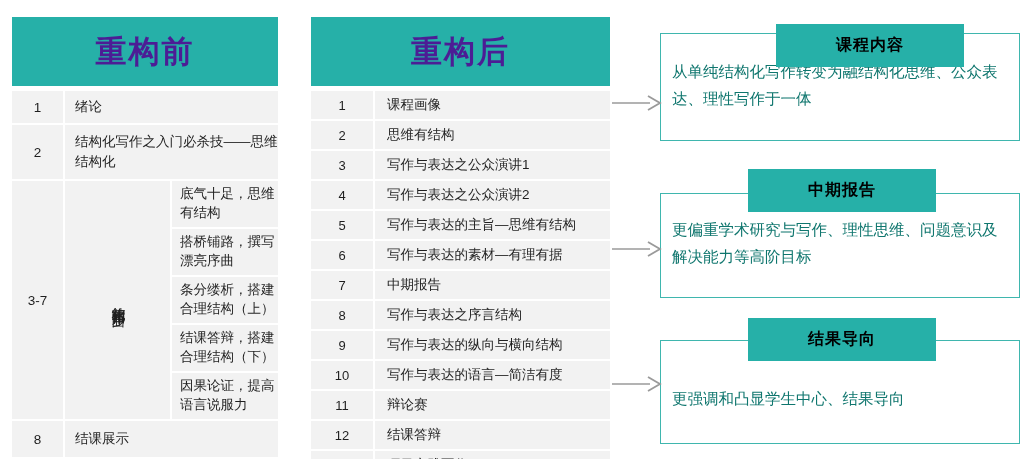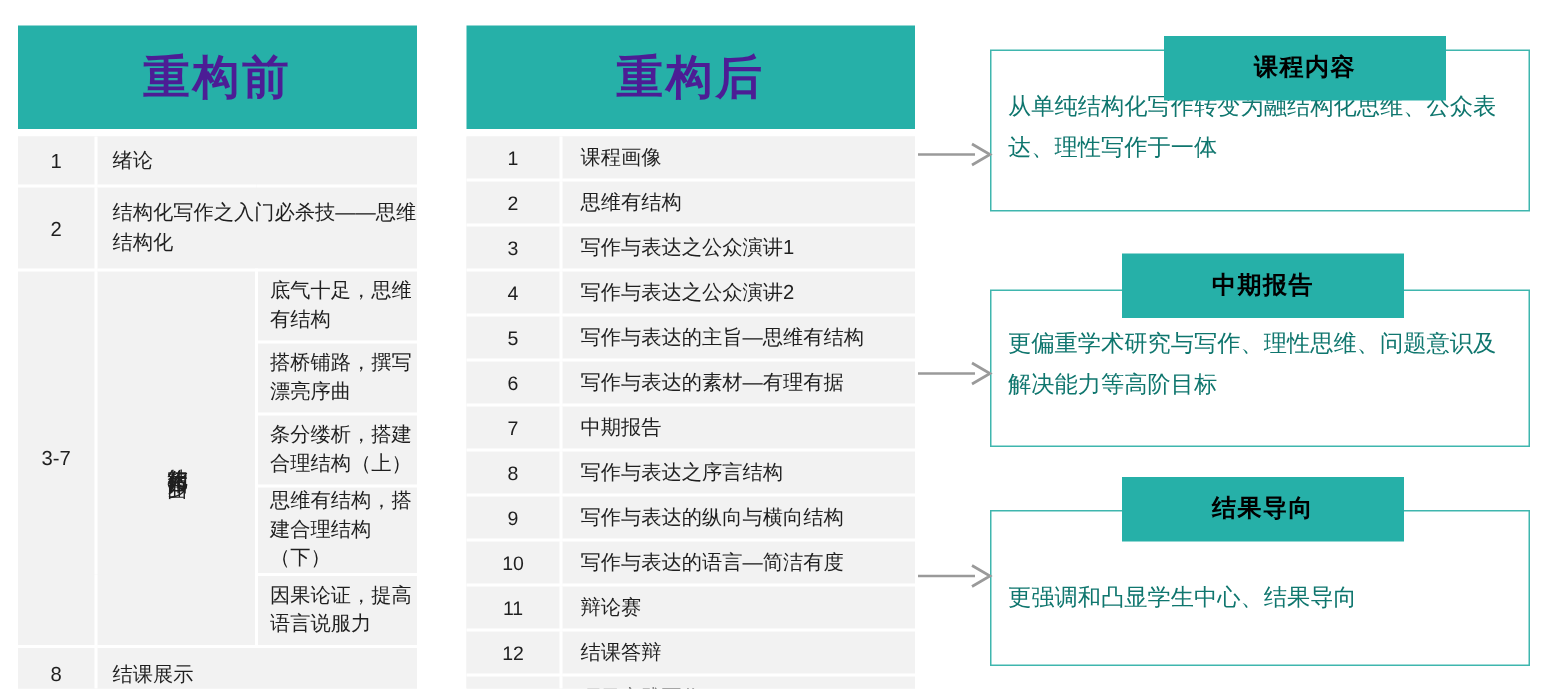--- a/index.html
+++ b/index.html
@@ -139,21 +139,21 @@
           <td class="vert-cell" rowspan="5">结构化写作四步曲</td>
           <td class="sub-cell" style="height:46px;">底气十足，思维有结构</td>
         </tr>
         <tr>
           <td class="sub-cell" style="height:46px;">搭桥铺路，撰写漂亮序曲</td>
         </tr>
         <tr>
           <td class="sub-cell" style="height:46px;">条分缕析，搭建合理结构（上）</td>
         </tr>
         <tr>
-          <td class="sub-cell" style="height:46px;">思维有结构，搭建合理结构（下）</td>
+          <td class="sub-cell" style="height:46px;">结课答辩，搭建合理结构（下）</td>
         </tr>
         <tr>
           <td class="sub-cell" style="height:46px;">因果论证，提高语言说服力</td>
         </tr>
 
         <tr>
           <td class="num-cell" style="height:36px;">8</td>
           <td class="txt-cell" colspan="2">结课展示</td>
         </tr>
       </tbody>

